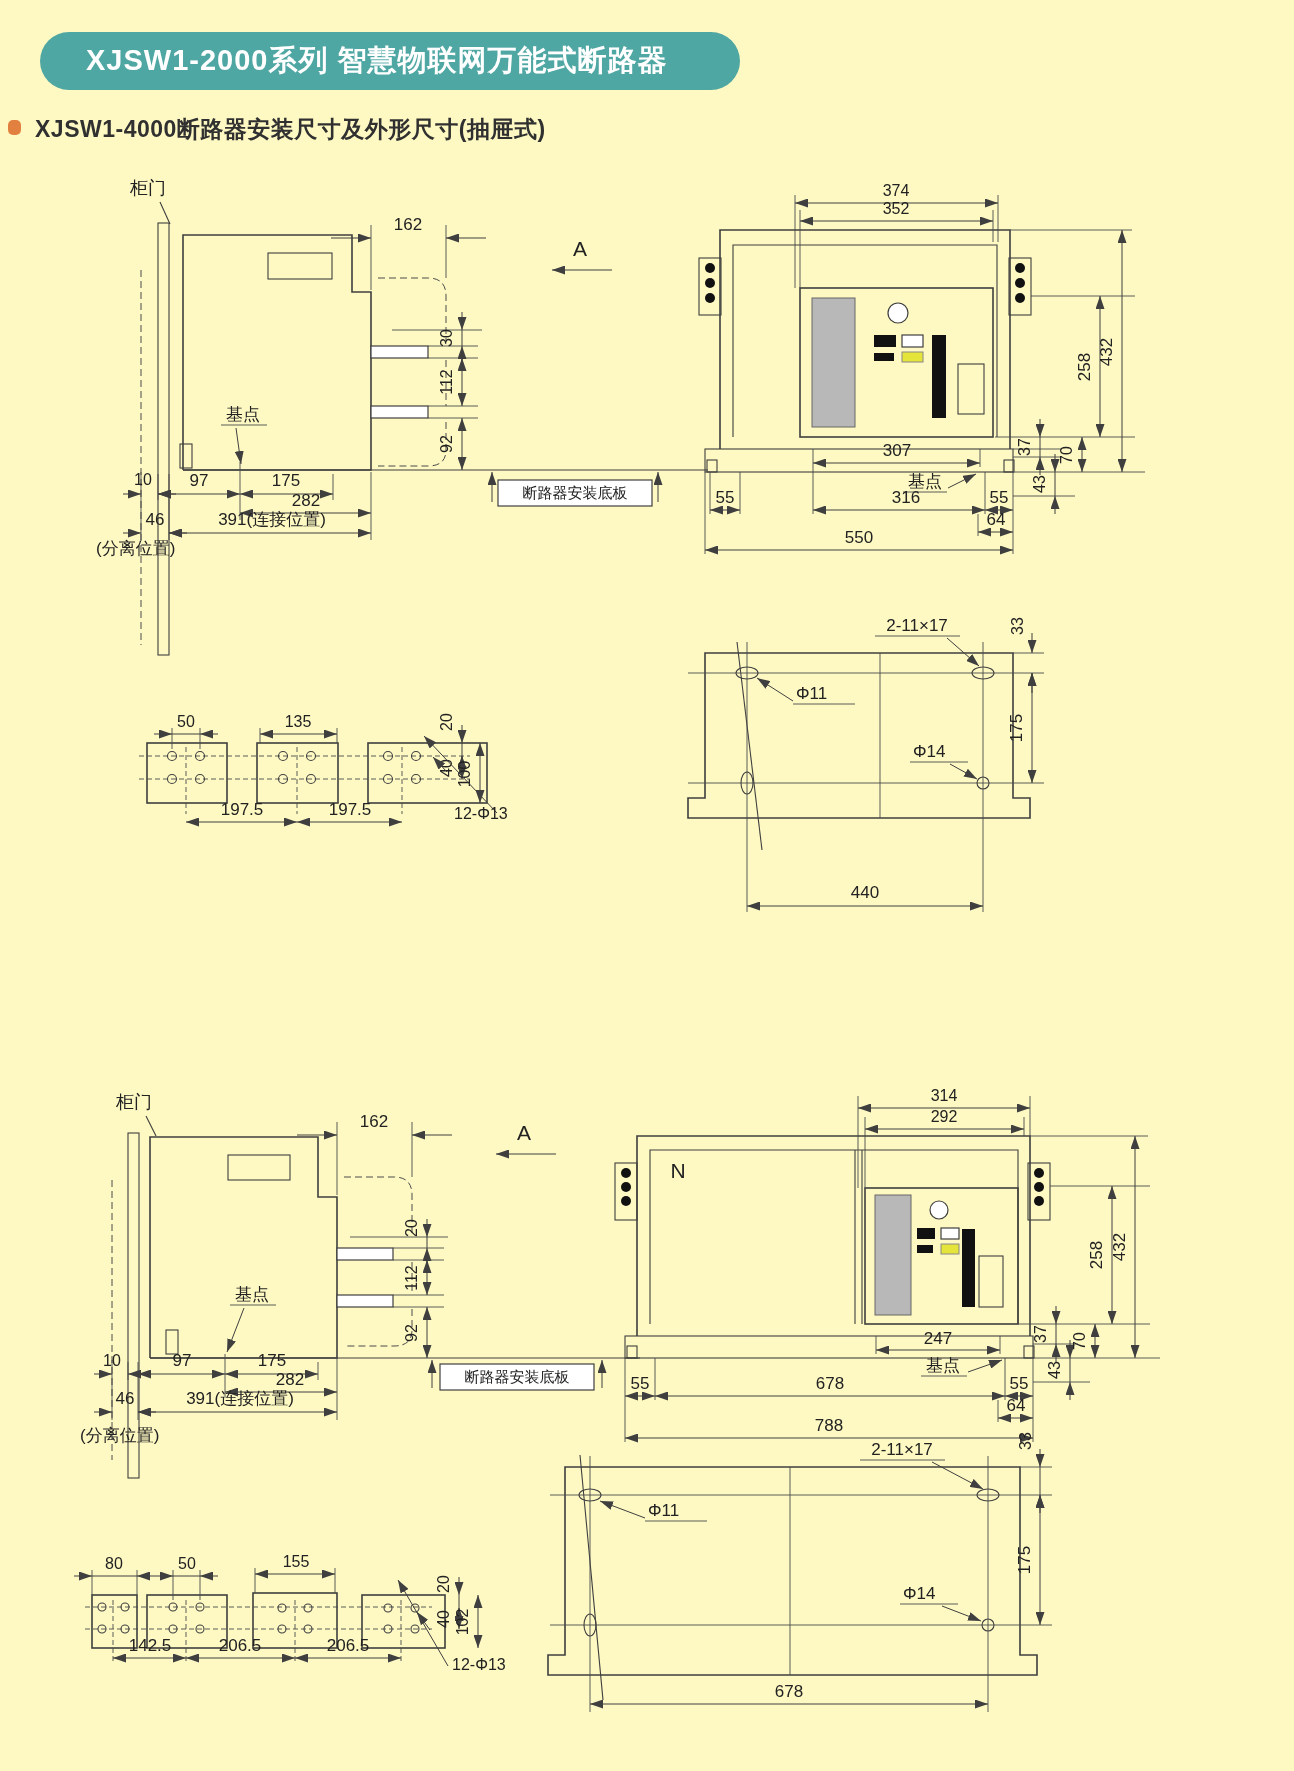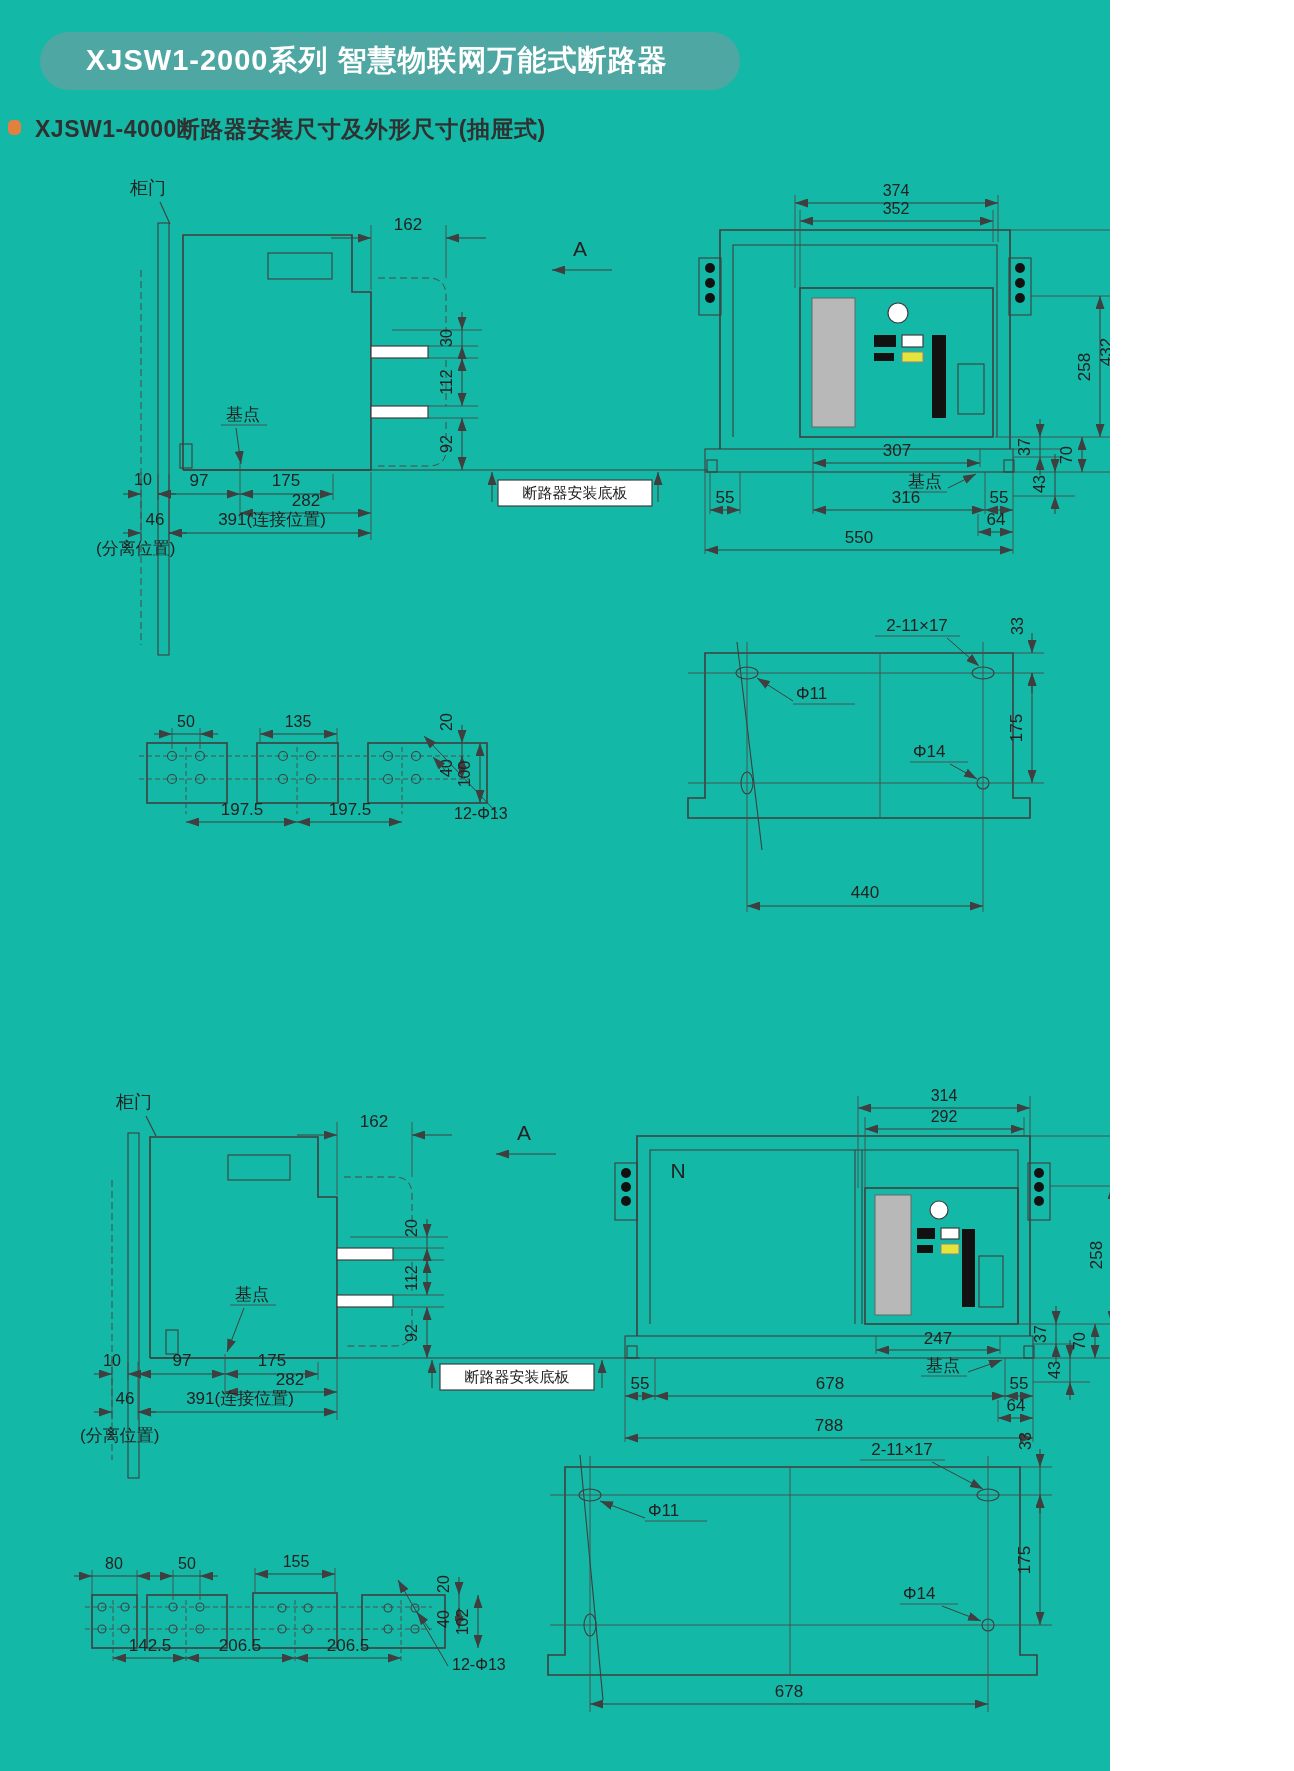--- a/index.html
+++ b/index.html
@@ -1,16 +1,16 @@
 <!DOCTYPE html>
 <html><head>
 <meta charset="utf-8">
 <style>
   html,body{margin:0;padding:0;background:#fff;}
-  .page{position:relative;width:1110px;height:1771px;background:#14b8a6;overflow:hidden;
+  .page{position:relative;width:1294px;height:1771px;background:#fef9c3;overflow:hidden;
         font-family:"Liberation Sans",sans-serif;}
   .title-pill{position:absolute;left:40px;top:32px;width:700px;height:58px;border-radius:29px;
         display:flex;align-items:center;padding-left:46px;box-sizing:border-box;
         color:#fff;font-size:29px;font-weight:bold;letter-spacing:1px;}
   .sec-head{position:absolute;display:flex;align-items:flex-start;gap:14px;}
   .sec-head .bullet{width:13px;height:15px;border-radius:5px;margin-top:6px;flex:0 0 auto;}
   .sec-head h2{margin:0;font-size:23px;font-weight:bold;color:#303030;letter-spacing:.5px;}
   svg{position:absolute;left:0;}
   svg text{font:17px "Liberation Sans",sans-serif;fill:#222;text-anchor:middle;}
   .tc{font-size:18px;}

